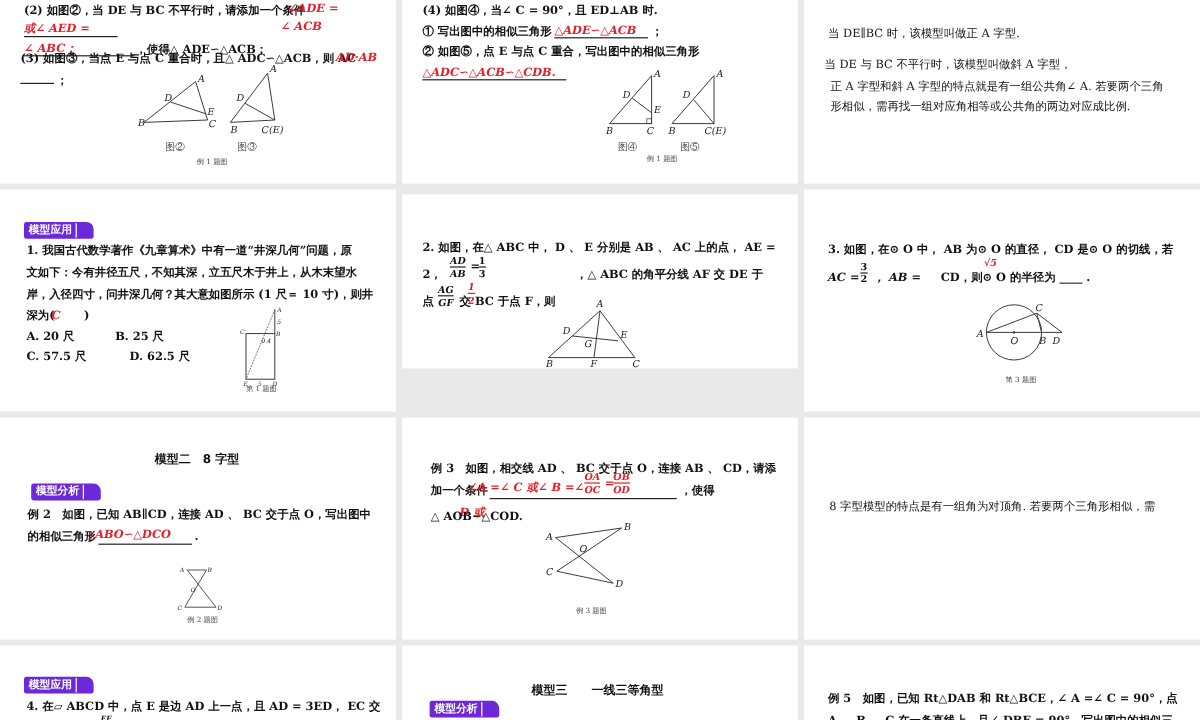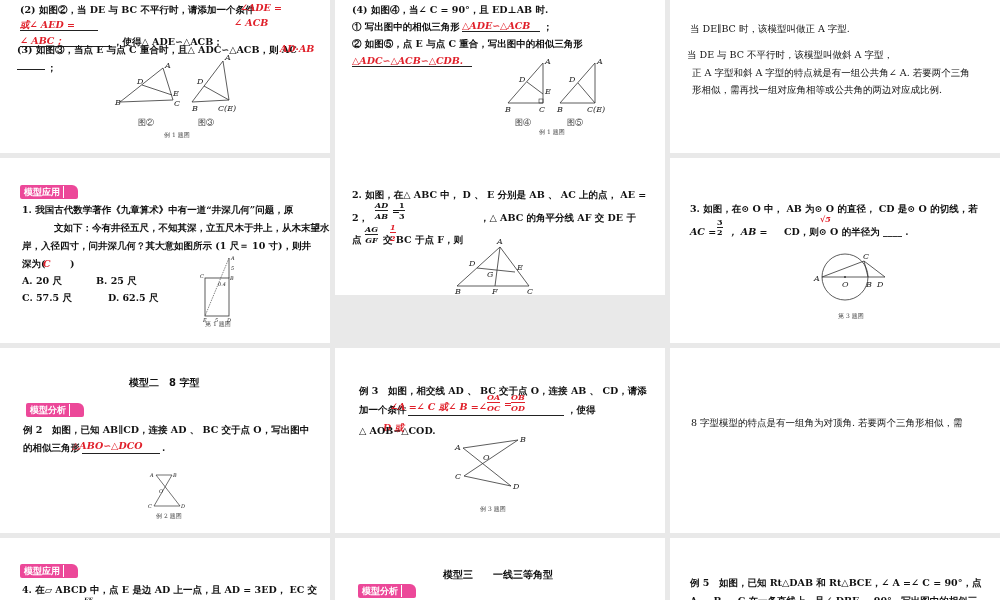--- a/index.html
+++ b/index.html
@@ -5,21 +5,21 @@
   html,body{margin:0;padding:0;}
   body{width:1000px;height:600px;background:#e9e9e9;position:relative;overflow:hidden;
        font-family:"DejaVu Serif","Liberation Serif",serif;color:#111;}
   .slide{position:absolute;background:#fff;overflow:hidden;}
   .t{position:absolute;font-size:9.5px;line-height:13px;white-space:nowrap;font-weight:bold;}
   .n{font-weight:normal;}
   .red{color:#e0202a;font-style:italic;font-weight:bold;}
   .i{font-style:italic;}
   .ul{position:absolute;height:0;border-top:1px solid #222;}
   .cap{position:absolute;font-size:6px;color:#444;white-space:nowrap;}
-  .badge{position:absolute;height:14px;background:#ec4899;border-radius:2px 6px 2px 2px;color:#fff;
+  .badge{position:absolute;height:14px;background:#6d28d9;border-radius:2px 6px 2px 2px;color:#fff;
          font-family:"DejaVu Sans","Liberation Sans",sans-serif;font-size:9px;font-weight:bold;line-height:14px;padding:0 18px 0 4px;}
   .badge:after{content:"";position:absolute;right:14px;top:1px;bottom:1px;width:1px;background:#fff;}
   .title{position:absolute;font-size:10px;font-weight:bold;font-family:"DejaVu Sans","Liberation Sans",sans-serif;white-space:nowrap;}
   svg{position:absolute;overflow:visible;}
   svg text{font-family:"DejaVu Serif","Liberation Serif",serif;font-size:8px;font-style:italic;fill:#222;}
 </style>
 </head>
 <body>
 
 <div class="slide" style="left:0;top:-32px;width:330px;height:185px;">
@@ -88,21 +88,21 @@
 <div class="slide" style="left:670px;top:-32px;width:330px;height:185px;">
   <div class="t n" style="left:20px;top:54px;">当 DE∥BC 时，该模型叫做正 A 字型.</div>
   <div class="t n" style="left:17px;top:80px;">当 DE 与 BC 不平行时，该模型叫做斜 A 字型，</div>
   <div class="t n" style="left:22px;top:115px;">形相似，需再找一组对应角相等或公共角的两边对应成比例.</div>
   <div class="t n" style="left:22px;top:98px;">正 A 字型和斜 A 字型的特点就是有一组公共角∠ A. 若要两个三角</div>
 </div>
 
 <div class="slide" style="left:0;top:158px;width:330px;height:185px;">
   <div class="badge" style="left:20px;top:27px;">模型应用</div>
   <div class="t" style="left:22px;top:45px;">1. 我国古代数学著作《九章算术》中有一道“井深几何”问题，原</div>
-  <div class="t" style="left:22px;top:63px;margin-left:32px;">文如下：今有井径五尺，不知其深，立五尺木于井上，从木末望水</div>
+  <div class="t" style="left:22px;top:63px;">文如下：今有井径五尺，不知其深，立五尺木于井上，从木末望水</div>
   <div class="t" style="left:22px;top:81px;">岸，入径四寸，问井深几何？其大意如图所示 (1 尺＝ 10 寸)，则井</div>
   <div class="t" style="left:22px;top:99px;">深为(</div>
   <div class="t red" style="left:43px;top:99px;">C</div>
   <div class="t" style="left:70px;top:99px;">)</div>
   <div class="t" style="left:22px;top:116px;">A. 20 尺</div>
   <div class="t" style="left:96px;top:116px;">B. 25 尺</div>
   <div class="t" style="left:22px;top:133px;">C. 57.5 尺</div>
   <div class="t" style="left:108px;top:133px;">D. 62.5 尺</div>
   <svg style="left:200px;top:98px;" width="40" height="70">
     <rect x="5" y="22" width="24" height="38" fill="none" stroke="#333" stroke-width="0.8"></rect>
@@ -113,21 +113,21 @@
     <text x="30" y="24" style="font-size:5px">B</text>
       <text x="0" y="22" style="font-size:5px">C</text>
     <text x="18" y="30" style="font-size:5px">0.4</text>
     <text x="3" y="66" style="font-size:5px">E</text>
       <text x="15" y="66" style="font-size:5px">5</text>
       <text x="27" y="66" style="font-size:5px">D</text>
   </svg>
   <div class="cap" style="left:205px;top:162px;">第 1 题图</div>
 </div>
 
-<div class="slide" style="left:335px;top:150px;width:330px;height:145px;">
+<div class="slide" style="left:335px;top:162px;width:330px;height:145px;">
   <div class="t" style="left:17px;top:38px;">2. 如图，在△ ABC 中， D 、 E 分别是 AB 、 AC 上的点， AE =</div>
   <div class="t" style="left:17px;top:61px;">2，</div>
   <div class="t i" style="left:40px;top:50px;font-size:8px;line-height:10px;">
     <div style="border-bottom:1px solid #222;">AD</div>
       <div>AB</div>
   </div>
   <div class="t" style="left:57px;top:54px;">=</div>
   <div class="t" style="left:64px;top:50px;font-size:8px;line-height:10px;text-align:center;">
     <div style="border-bottom:1px solid #222;">1</div>
       <div>3</div>

